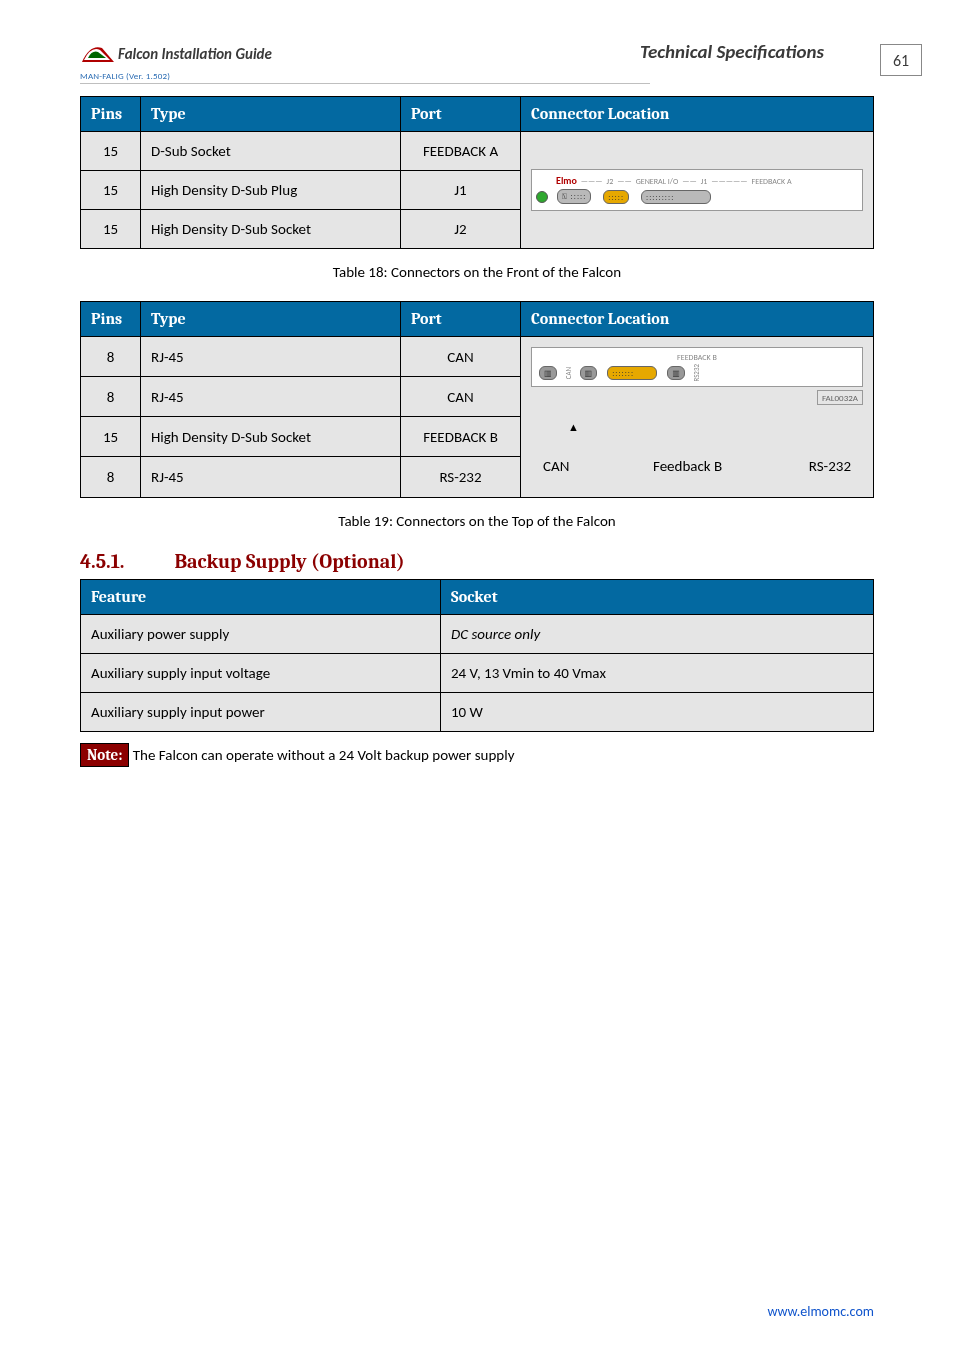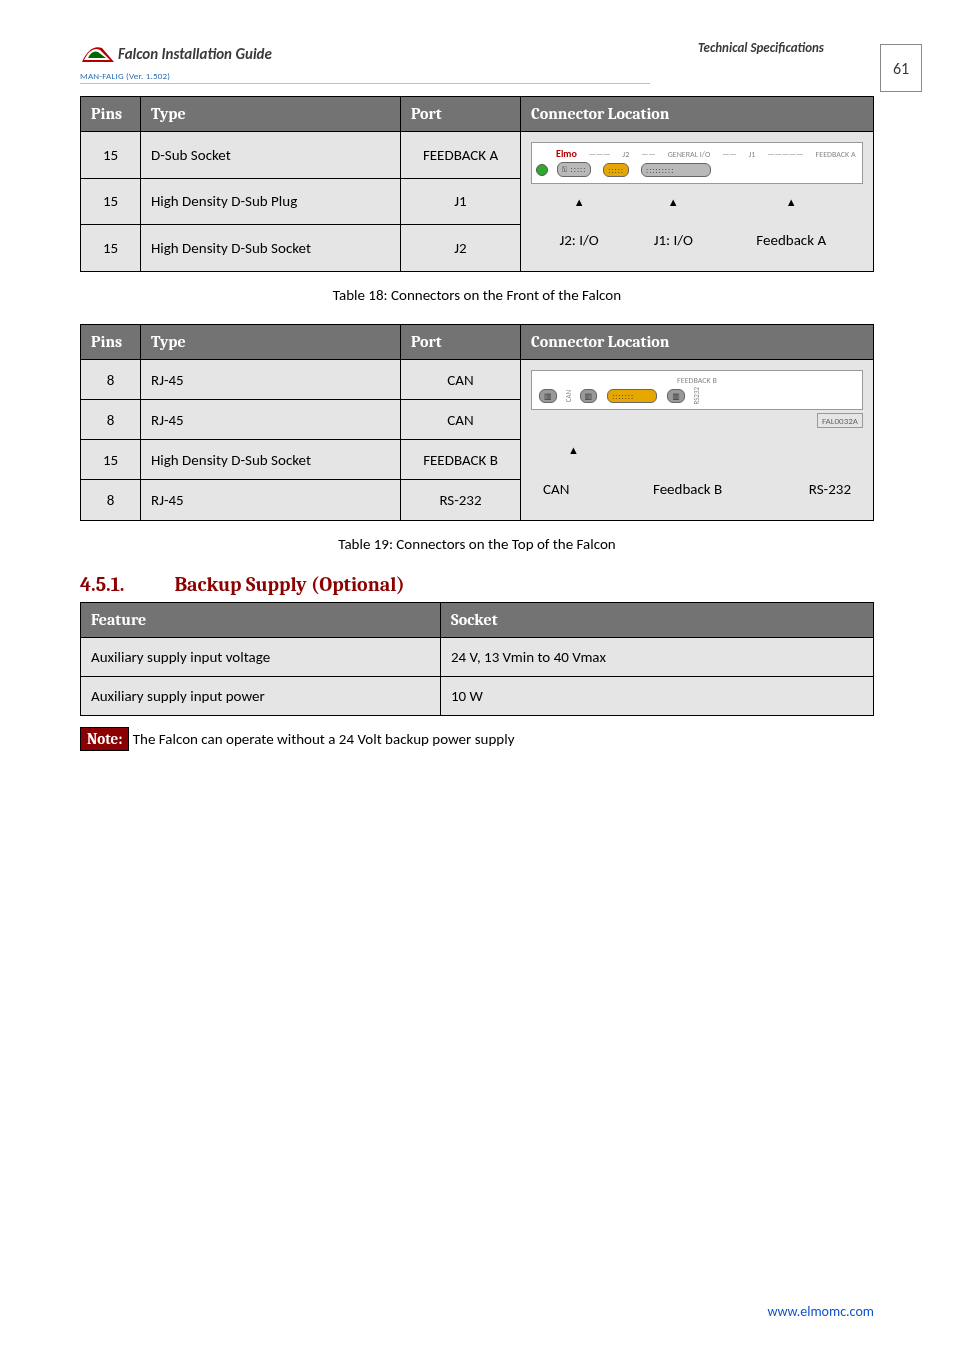--- a/index.html
+++ b/index.html
@@ -17,37 +17,37 @@
     align-items: flex-start;
     justify-content: space-between;
     margin-bottom: 2px;
   }
   .logo-area { display: flex; align-items: center; gap: 2px; }
   .elmo-logo {
     width: 36px; height: 28px;
     display: inline-flex; align-items: center; justify-content: center;
   }
   .doc-title { font-style: italic; font-weight: bold; font-size: 15px; color: #3a3a3a; }
-  .spec-title { font-style: italic; font-weight: bold; font-size: 13px; color: #3a3a3a; }
+  .spec-title { font-style: italic; font-weight: bold; font-size: 19px; color: #3a3a3a; }
   .page-badge {
-    border: 1px solid #888; width: 42px; height: 48px;
+    border: 1px solid #888; width: 42px; height: 32px;
     display: flex; align-items: center; justify-content: center;
     font-size: 16px; color: #3a3a3a;
     position: absolute; right: 32px; top: 44px;
   }
   .manfalig { font-size: 9px; color: #2b6cb3; letter-spacing: 0.2px; }
   .hr-line { height: 1px; background: #bfbfbf; margin: 2px 0 12px 0; width: 570px; }
 
   table.spec {
     width: 100%;
     border-collapse: collapse;
     margin-bottom: 14px;
   }
   table.spec th {
-    background: #737373;
+    background: #0369a1;
     color: #fff;
     font-family: "Cambria", Georgia, serif;
     font-weight: bold;
     font-size: 16px;
     text-align: left;
     padding: 8px 10px;
     border: 1px solid #000;
   }
   table.spec td {
     border: 1px solid #000;
@@ -125,52 +125,38 @@
     <th>Type</th>
     <th>Port</th>
     <th>Connector Location</th>
   </tr>
   <tr>
     <td class="center">15</td>
     <td>D-Sub Socket</td>
     <td class="center">FEEDBACK A</td>
     <td rowspan="3" class="diagram-cell">
       <div style="border:1px solid #999;padding:4px 4px 2px 4px;background:#fff;">
-        <div style="font-size:8px;color:#888;display:flex;align-items:center;gap:12px;padding-left:20px;">
+        <div style="font-size:8px;color:#888;display:flex;align-items:center;gap:4px;padding-left:20px;">
           <span style="color:#b00000;font-weight:bold;font-size:10px;">Elmo</span>
           <span>———</span>
           <span>J2</span>
           <span>——</span>
           <span>GENERAL I/O</span>
           <span>——</span>
           <span>J1</span>
           <span>—————</span>
           <span>FEEDBACK A</span>
         </div>
         <div style="display:flex;align-items:center;gap:6px;margin-top:2px;padding-bottom:4px;">
           <span style="width:12px;height:12px;border-radius:50%;background:#2fa82f;border:1px solid #555;display:inline-block;"></span>
           <span class="conn-port"><span class="dots">⍂ :::::</span></span>
           <span class="conn-port" style="background:#e6a800;"><span class="dots">:::::</span></span>
           <span class="conn-port" style="min-width:70px;"><span class="dots">:::::::::</span></span>
         </div>
       </div>
-      <table style="width:100%;border:none;">
-        <tbody>
-              <tr>
-          <td style="border:none;text-align:center;" class="arrow-up"></td>
-          <td style="border:none;text-align:center;" class="arrow-up"></td>
-          <td style="border:none;text-align:center;" class="arrow-up"></td>
-        </tr>
-        <tr class="diag-labels">
-          <td style="border:none;text-align:center;">J2: I/O</td>
-          <td style="border:none;text-align:center;">J1: I/O</td>
-          <td style="border:none;text-align:center;">Feedback A</td>
-        </tr>
-      </tbody>
-          </table>
     </td>
   </tr>
   <tr>
     <td class="center">15</td>
     <td>High Density D-Sub Plug</td>
     <td class="center">J1</td>
   </tr>
   <tr>
     <td class="center">15</td>
     <td>High Density D-Sub Socket</td>
@@ -257,20 +243,24 @@
   <colgroup>
       <col style="width:360px">
       <col>
     </colgroup>
   <tbody>
       <tr>
     <th>Feature</th>
     <th>Socket</th>
   </tr>
   <tr>
+    <td>Auxiliary power supply</td>
+    <td style="font-style:italic;">DC source only</td>
+  </tr>
+  <tr>
     <td>Auxiliary supply input voltage</td>
     <td>24 V, 13 Vmin to 40 Vmax</td>
   </tr>
   <tr>
     <td>Auxiliary supply input power</td>
     <td>10 W</td>
   </tr>
 </tbody>
   </table>
 

